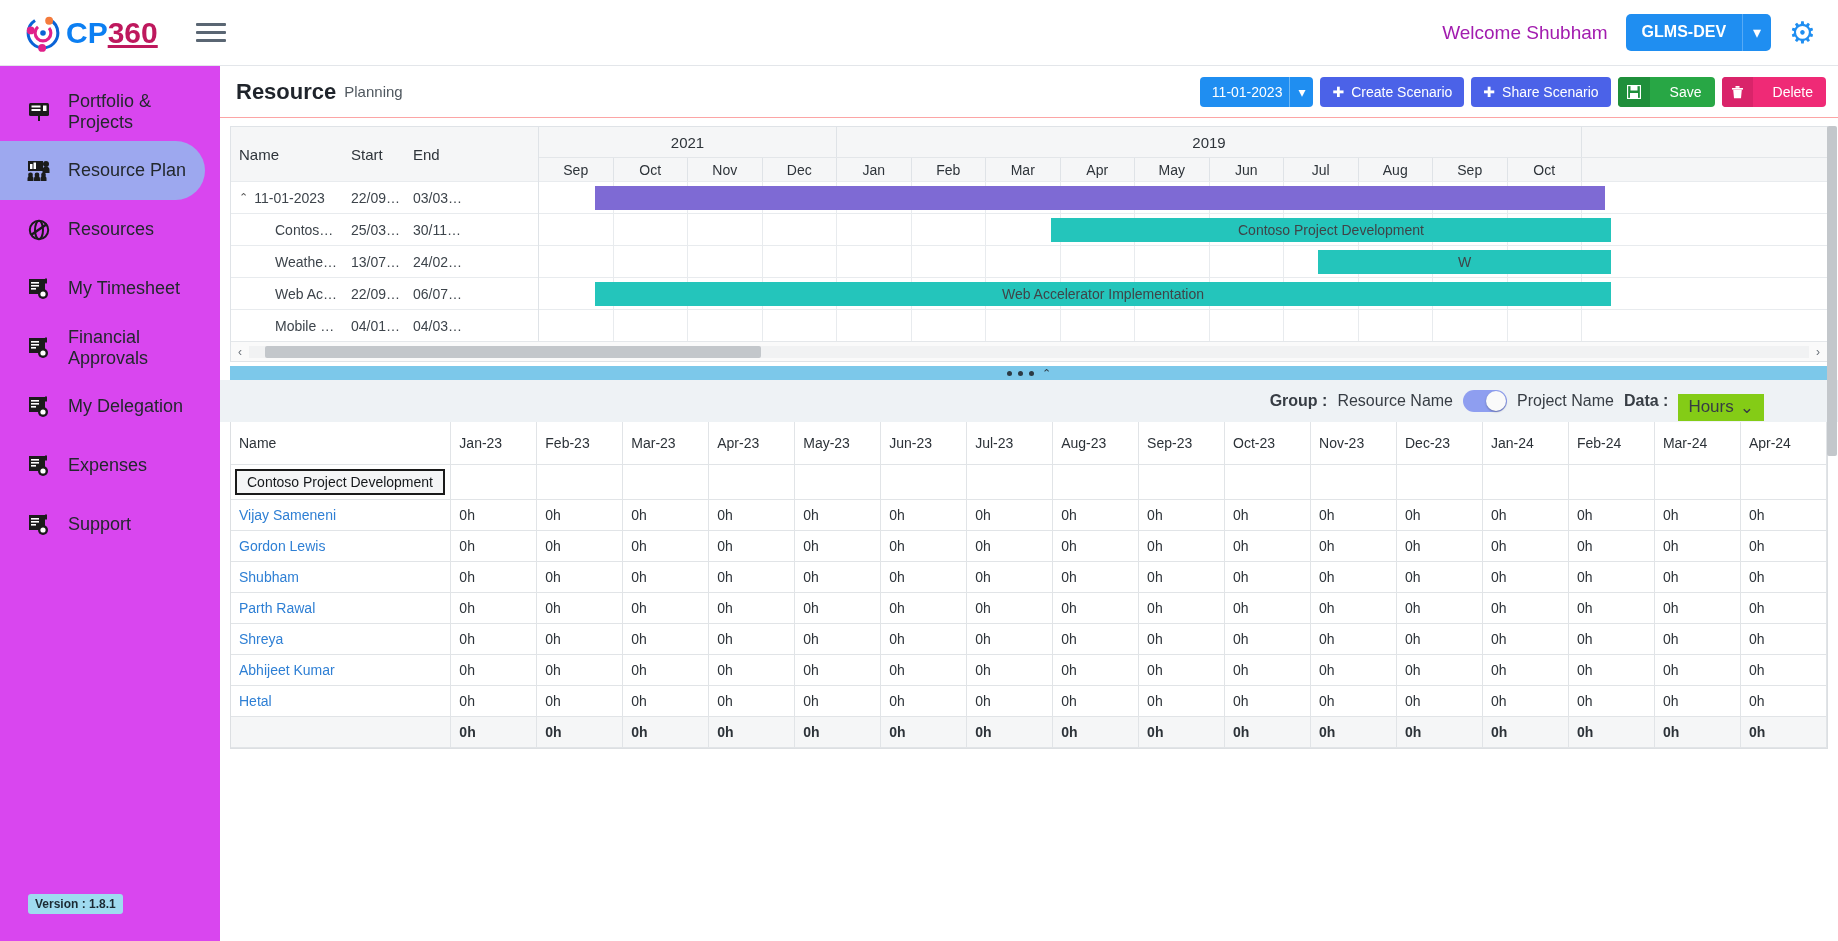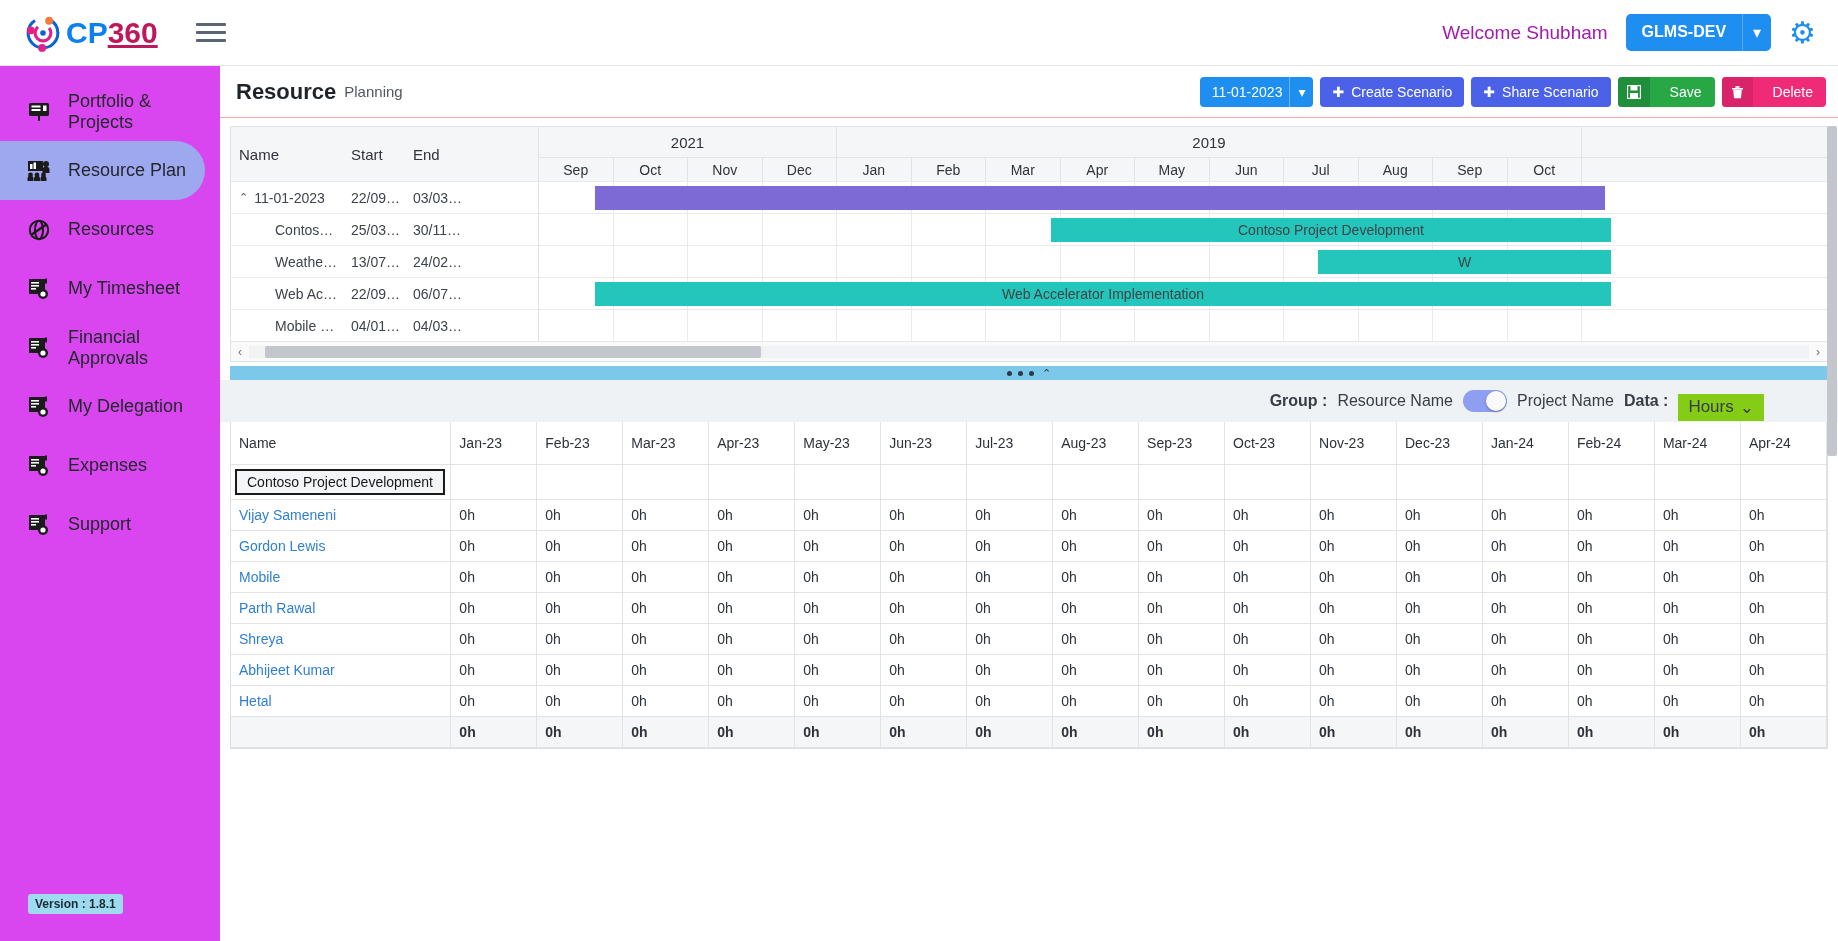--- a/index.html
+++ b/index.html
@@ -597,21 +597,21 @@
               <td>0h</td>
               <td>0h</td>
               <td>0h</td>
               <td>0h</td>
               <td>0h</td>
               <td>0h</td>
               <td>0h</td>
               <td>0h</td>
             </tr>
             <tr>
-              <td><span class="res-link">Mobile</span></td>
+              <td><span class="res-link">Shubham</span></td>
               <td>0h</td>
               <td>0h</td>
               <td>0h</td>
               <td>0h</td>
               <td>0h</td>
               <td>0h</td>
               <td>0h</td>
               <td>0h</td>
               <td>0h</td>
               <td>0h</td>

